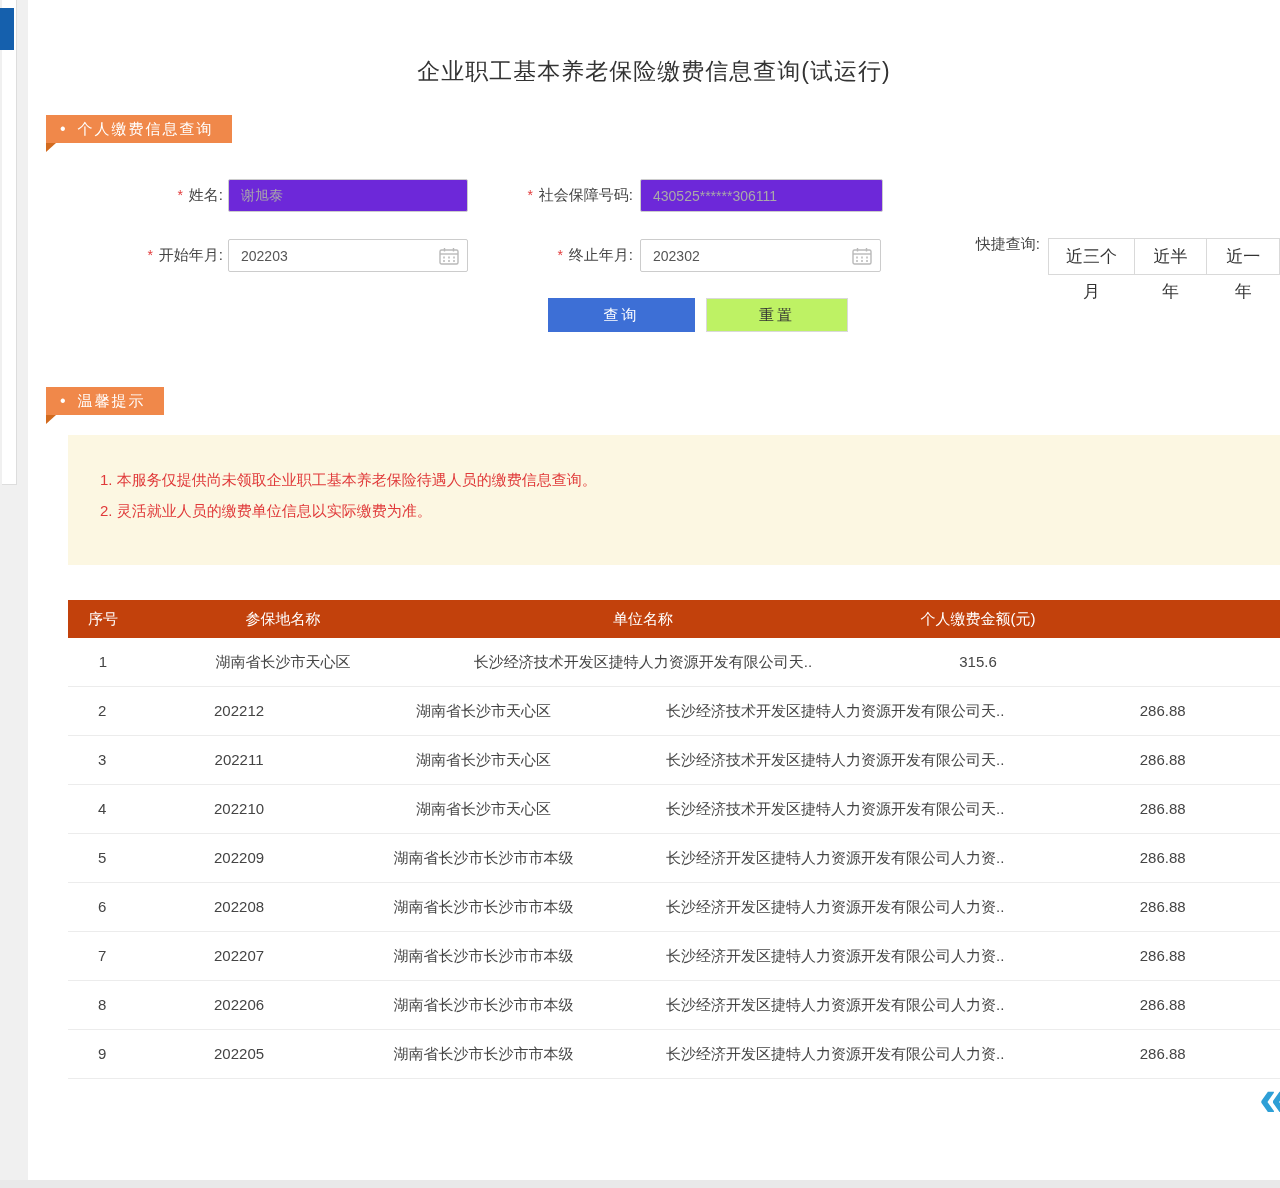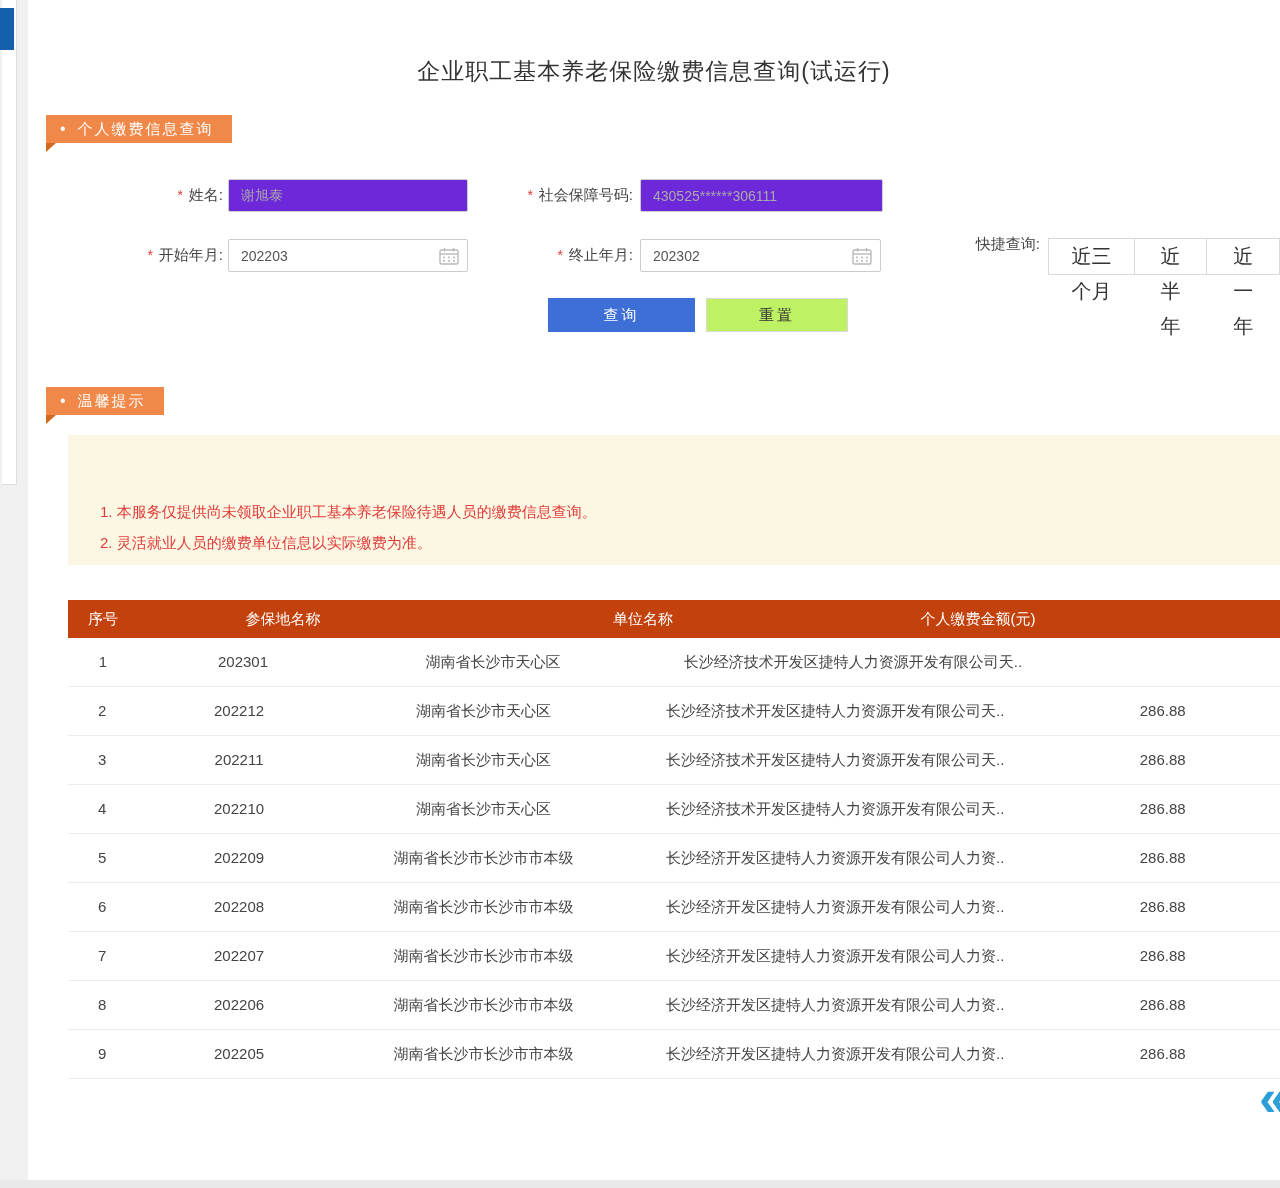--- a/index.html
+++ b/index.html
@@ -80,21 +80,21 @@
   .row2-end-label   { top:238px; left:440px; width:165px; }
   .row2-end-input   { top:239px; left:612px; width:241px; }
 
   .quick-label {
     position:absolute; top:226px; left:930px; width:82px;
     height:36px; line-height:36px; font-size:15px; color:#444; text-align:right;
   }
   .quick-group { position:absolute; top:238px; left:1020px; display:flex; }
   .quick-btn {
     height:37px; line-height:35px; padding:0 16px; background:#fff;
-    border:1px solid #d9d9d9; font-size:20px; color:#333; cursor:pointer;
+    border:1px solid #d9d9d9; font-size:17px; color:#333; cursor:pointer;
     margin-left:-1px; text-align:center;
     font-family:"Liberation Sans","DejaVu Sans",sans-serif;
   }
   .quick-btn:first-child { margin-left:0; }
 
   .btn {
     position:absolute; top:298px; height:34px; border-radius:0;
     font-size:15px; cursor:pointer; text-align:center; line-height:32px;
     font-family:"Liberation Sans","DejaVu Sans",sans-serif;
     letter-spacing:3px;
@@ -103,21 +103,21 @@
   .btn-reset { left:678px; width:142px; background:#bef264; color:#333; border:1px solid #d9d9d9; }
 
   
   .notice {
     position:absolute; left:40px; right:0; top:435px; height:130px;
     background:#fcf7e2;
   }
   .notice-line {
     margin:0 0 6px 32px; font-size:15px; color:#e03a3a; line-height:25px;
   }
-  .notice-inner { padding-top:32px;margin-top:32px; }
+  .notice-inner { padding-top:32px; }
 
   
   .table { position:absolute; left:40px; right:0; top:600px; }
   .tr { display:flex; border-bottom:1px solid #ececec; background:#fff; }
   .thead { background:#c2410c; color:#fff; border-bottom:none; }
   .th { height:38px; line-height:38px; font-size:15px; text-align:center; font-weight:400; }
   .td { height:48px; line-height:48px; font-size:15px; color:#444; text-align:center;
         white-space:nowrap; overflow:hidden; }
   .c0 { width:70px; }
   .c1 { width:210px; }
@@ -226,23 +226,23 @@
     <div class="table">
       <div class="tr thead">
         <div class="th c0">序号</div>
         <div class="th c2">参保地名称</div>
         <div class="th c3">单位名称</div>
         <div class="th c4">个人缴费金额(元)</div>
       </div>
       <div>
           <div class="tr">
             <div class="td c0">1</div>
-            <div class="td c1">202301</div>
             <div class="td c2">湖南省长沙市天心区</div>
             <div class="td c3">长沙经济技术开发区捷特人力资源开发有限公司天..</div>
+            <div class="td c4">315.6</div>
           </div>
           <div class="tr">
             <div class="td c0">2</div>
             <div class="td c1">202212</div>
             <div class="td c2">湖南省长沙市天心区</div>
             <div class="td c3">长沙经济技术开发区捷特人力资源开发有限公司天..</div>
             <div class="td c4">286.88</div>
           </div>
           <div class="tr">
             <div class="td c0">3</div>

